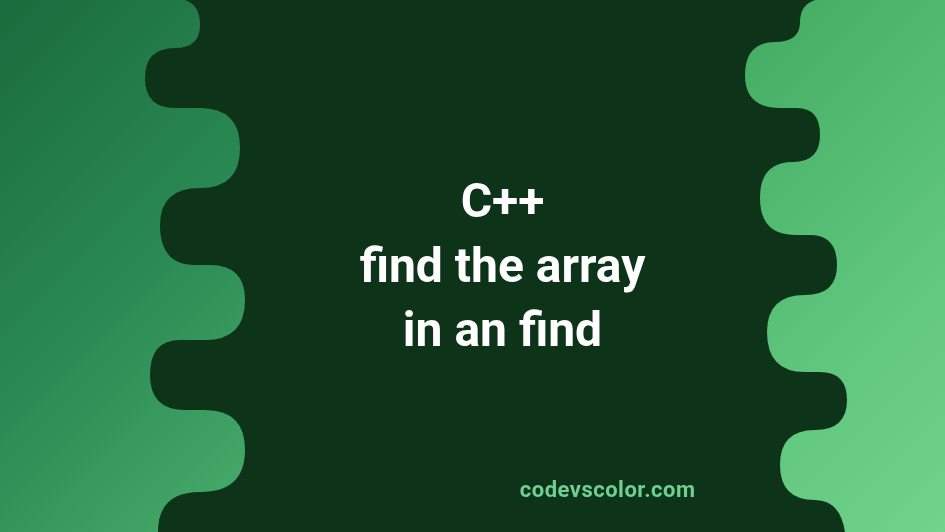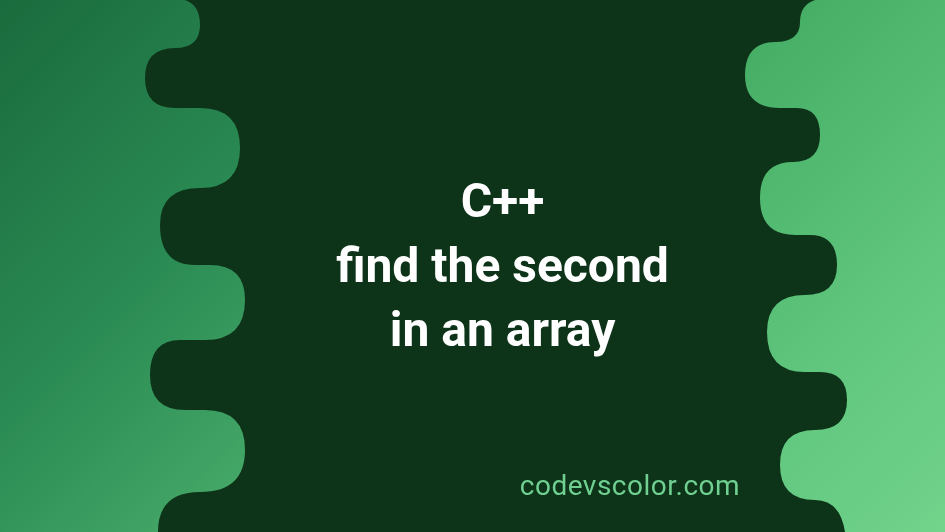--- a/index.html
+++ b/index.html
@@ -58,34 +58,34 @@
       max-width: 620px;
     }
     .line {
       display: block;
     }
     .footer {
       position: absolute;
       bottom: 30px;
       left: 55%;
       color: #6fd091;
-      font-size: 28px;
-      font-weight: 400;
+      font-size: 22px;
+      font-weight: 700;
       letter-spacing: 0.5px;
     }
   </style>
 </head>
 <body>
 
 <div class="canvas">
   <div class="left-blob"></div>
   <div class="right-blob"></div>
 
   <div class="content">
     <div class="title-wrap">
       <span class="line">C++</span>
-      <span class="line">find the second</span>
-      <span class="line">in an array</span>
+      <span class="line">find the array</span>
+      <span class="line">in an find</span>
     </div>
   </div>
 
   <div class="footer">codevscolor.com</div>
 </div>
 
 </body></html>

